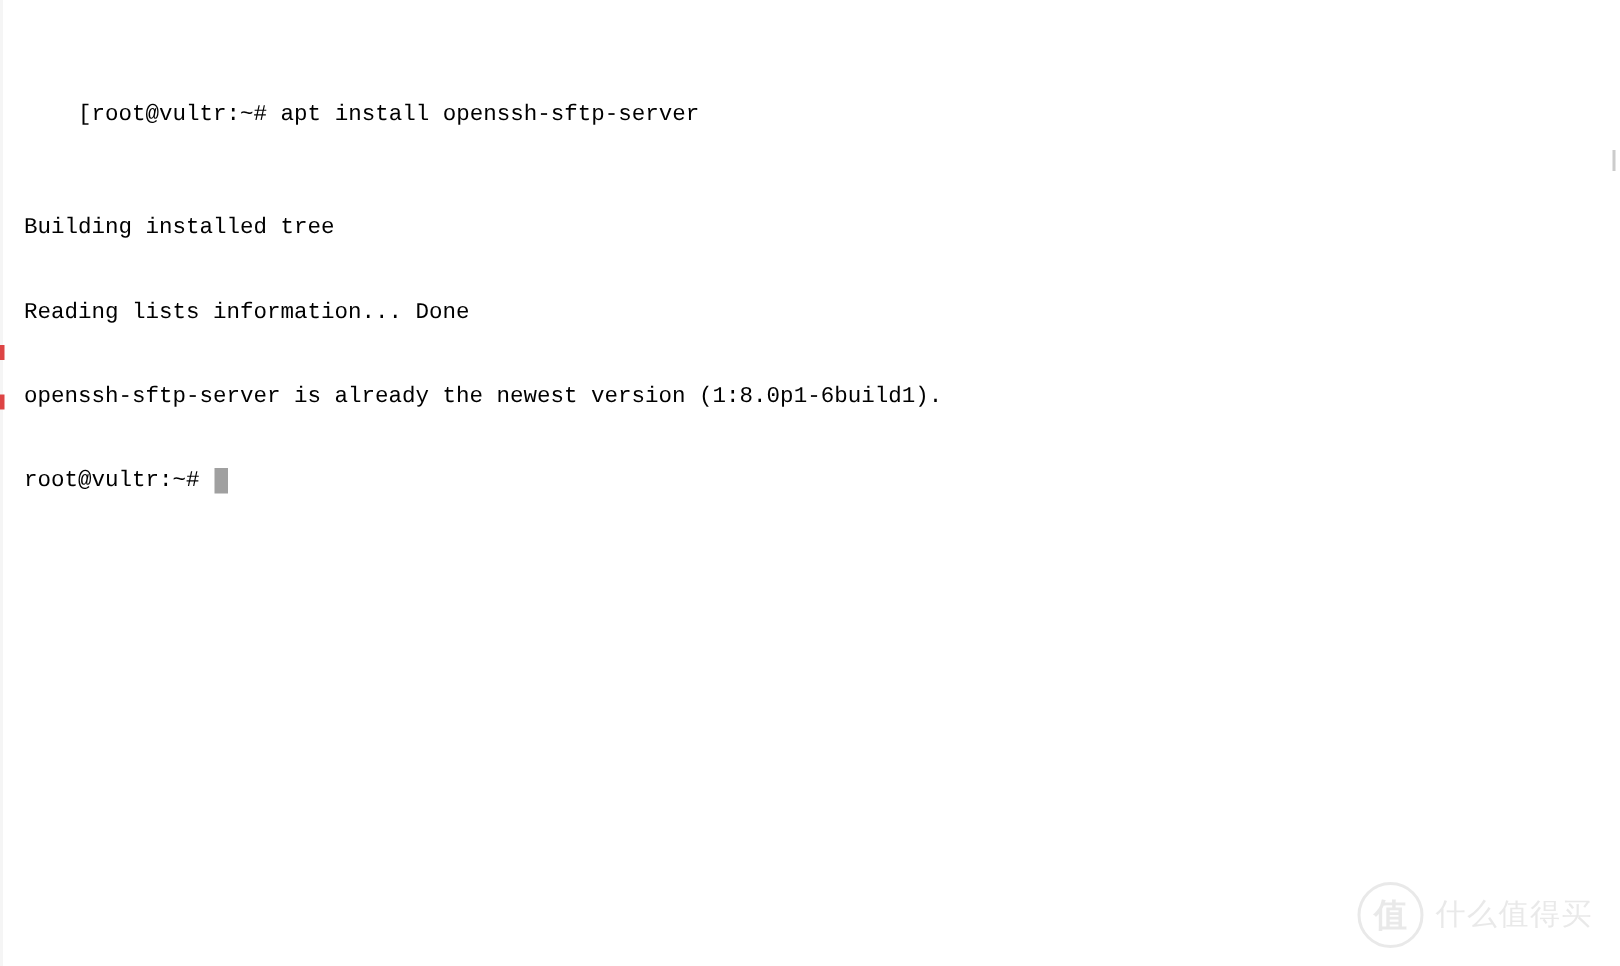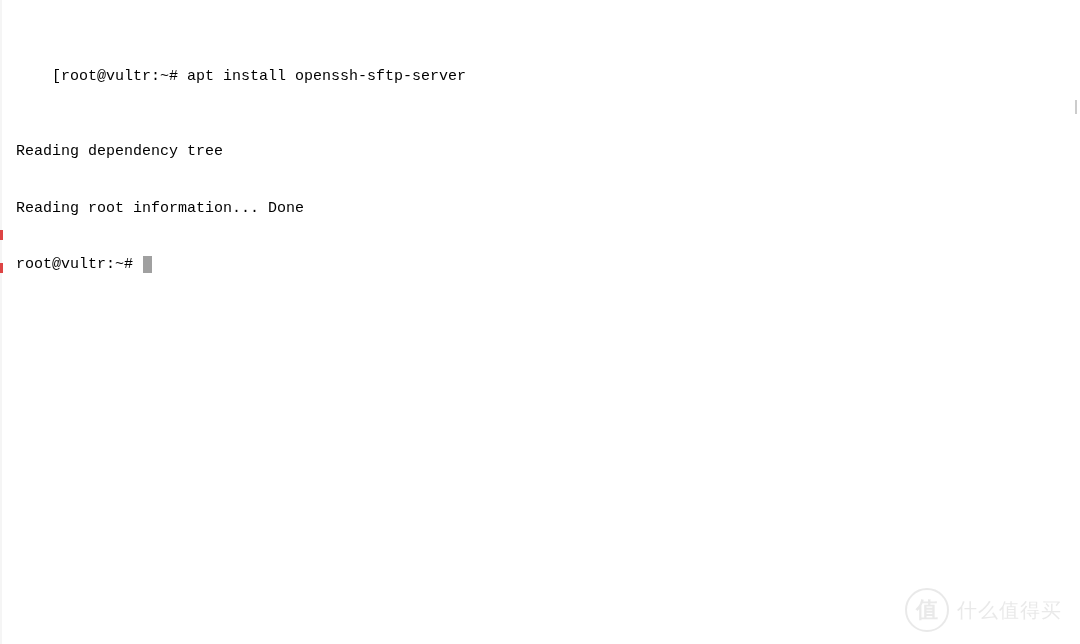--- a/index.html
+++ b/index.html
@@ -106,22 +106,23 @@
 
 <div class="left-edge"></div>
 <div class="red-dot"></div>
 <div class="red-dot2"></div>
 <div class="right-scroll-hint"></div>
 
 <div class="terminal-content">
   <span class="line">
     <span class="prompt">[</span><span class="prompt">root@vultr:~#</span> <span class="command">apt install openssh-sftp-server</span>
   </span>
-  <span class="line"><span class="output">Reading dependency tree</span></span>
-  <span class="line"><span class="output">Reading root information... Done</span></span>
+  <span class="line"><span class="output">Building installed tree</span></span>
+  <span class="line"><span class="output">Reading lists information... Done</span></span>
+  <span class="line"><span class="output">openssh-sftp-server is already the newest version (1:8.0p1-6build1).</span></span>
   <span class="line"><span class="prompt">root@vultr:~#</span> <span class="cursor"></span></span>
 </div>
 
 <div class="watermark">
   <div class="watermark-circle">
     <span>值</span>
   </div>
   <span class="watermark-text">什么值得买</span>
 </div>
 

